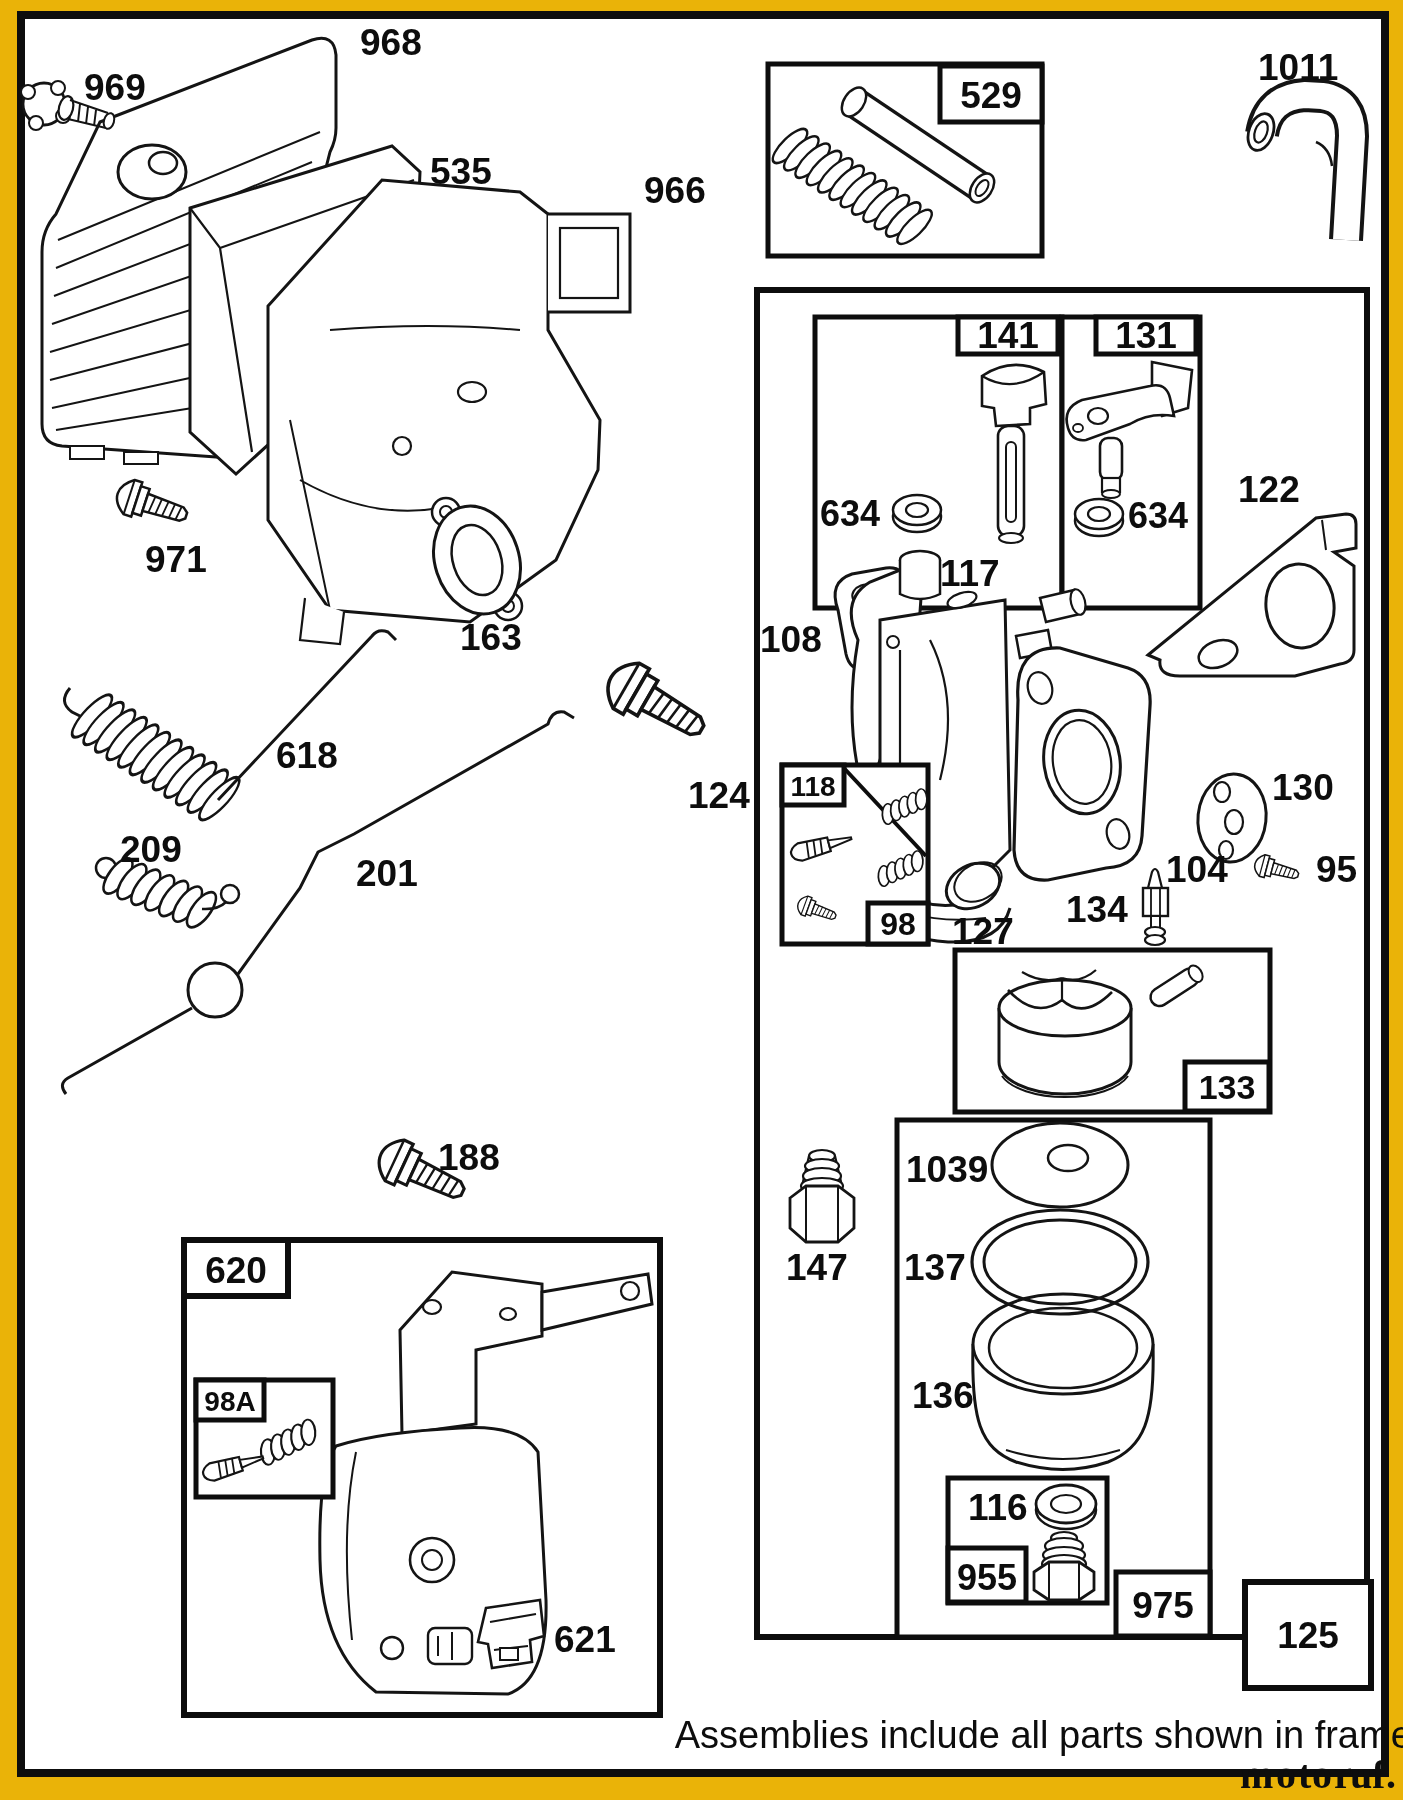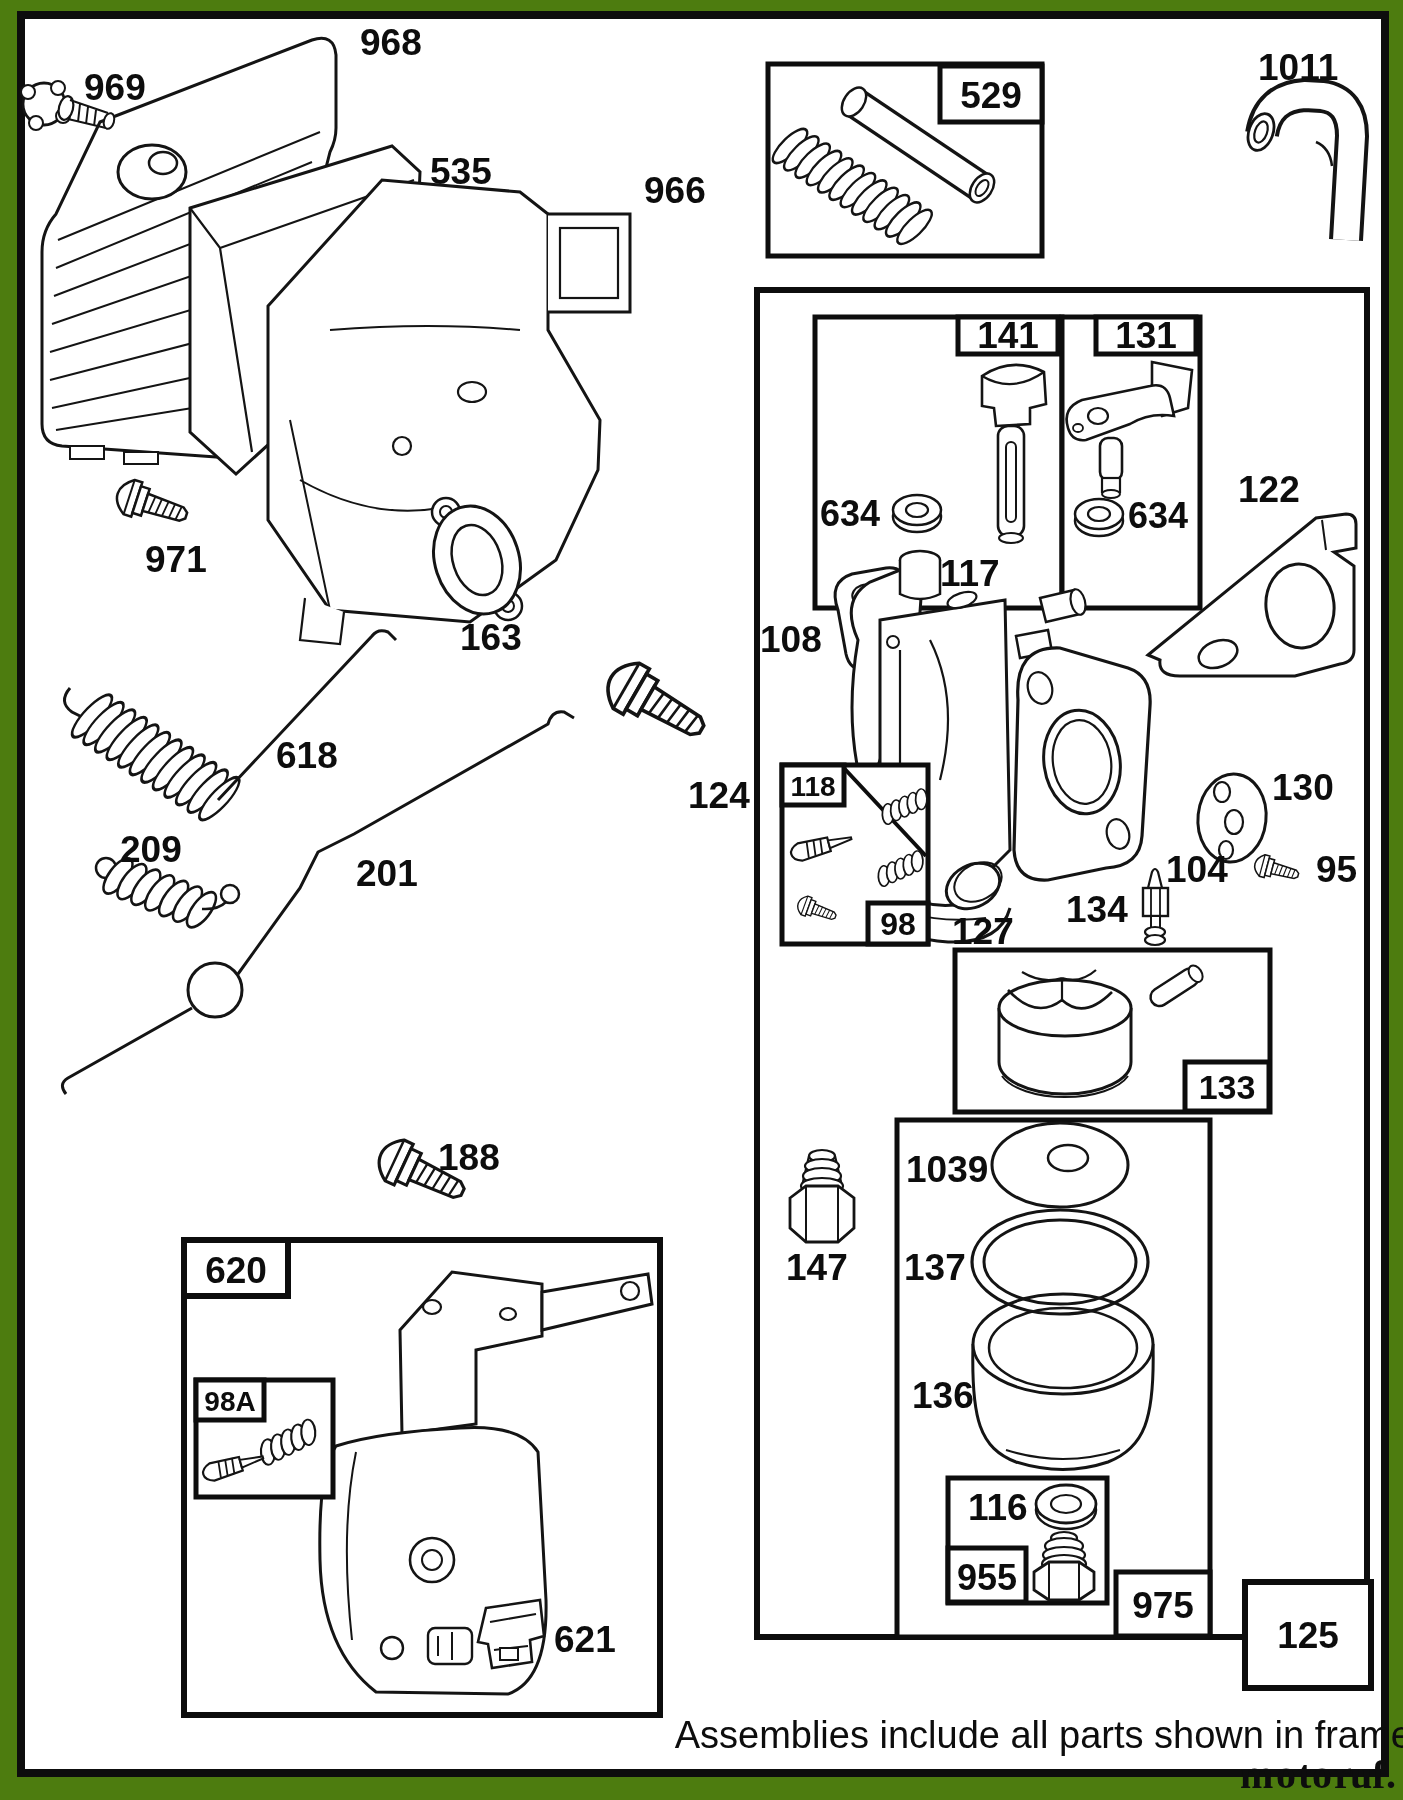--- a/index.html
+++ b/index.html
@@ -1,16 +1,16 @@
 <!DOCTYPE html>
 <html><head>
 <meta charset="utf-8">
 <style>
   html,body{margin:0;padding:0;background:#ffffff;}
-  .page{position:relative;width:1403px;height:1800px;background:#4d7c0f;overflow:hidden;
+  .page{position:relative;width:1403px;height:1800px;background:#eab308;overflow:hidden;
         font-family:"Liberation Sans", sans-serif;}
   svg{display:block;position:absolute;left:0;top:0;}
   svg text{font-family:"Liberation Sans", sans-serif;font-weight:bold;fill:#0d0d0d;}
   svg text.note{font-weight:normal;font-size:38px;}
   svg text.wm{font-family:"Liberation Serif", serif;font-weight:bold;font-size:40px;}
   .lbl{font-size:37px;}
   .lbl-s{font-size:28px;}
   .boxtxt{font-size:37px;}
 </style>
 </head>

